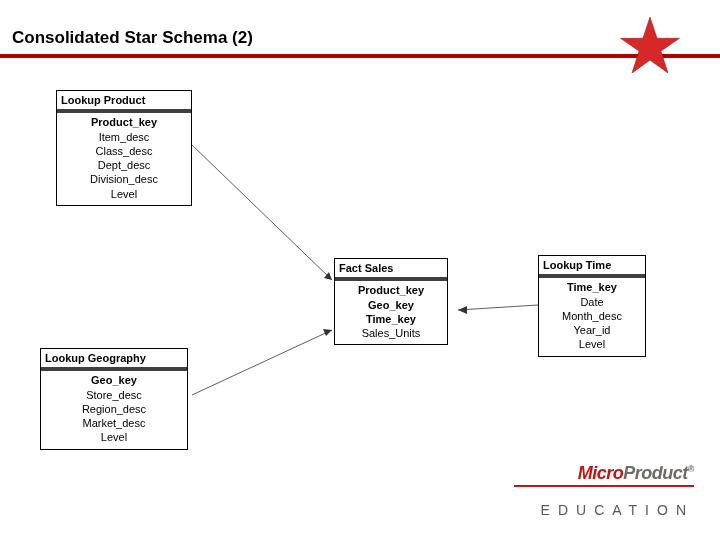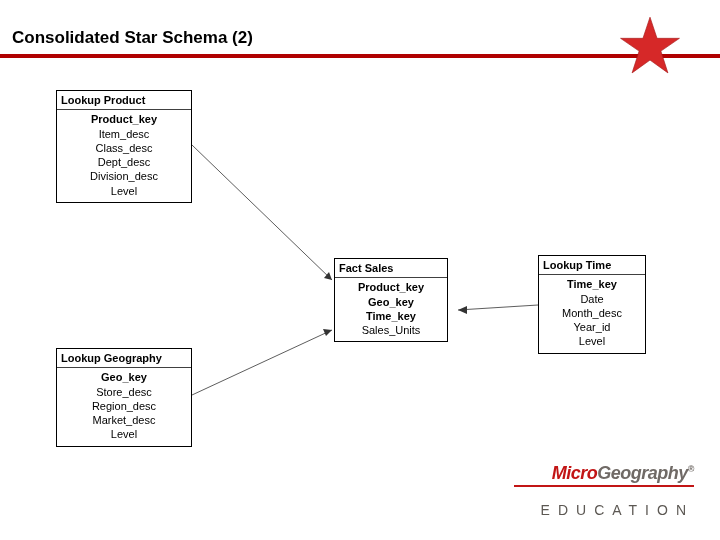--- a/index.html
+++ b/index.html
@@ -39,21 +39,21 @@
   .table-box {
     position: absolute;
     border: 1px solid #000;
     background: #fff;
     font-size: 11px;
     line-height: 1.3;
   }
   .table-box .hdr {
     font-weight: bold;
     padding: 2px 4px;
-    border-bottom: 1px solid #404040;
+    border-bottom: 4px solid #404040;
   }
   .table-box .body {
     padding: 2px 4px 4px 4px;
     text-align: center;
   }
   .table-box .body div { white-space: nowrap; }
   .table-box .body .key { font-weight: bold; }
 
   .connectors { position: absolute; top: 0; left: 0; width: 720px; height: 540px; pointer-events: none; }
   .connectors line { stroke: #333; stroke-width: 0.8; }
@@ -138,30 +138,30 @@
   <div class="hdr">Lookup Time</div>
   <div class="body">
     <div class="key">Time_key</div>
     <div>Date</div>
     <div>Month_desc</div>
     <div>Year_id</div>
     <div>Level</div>
   </div>
 </div>
 
-<div class="table-box" style="left:56px; top:348px; width:136px;">
+<div class="table-box" style="left:40px; top:348px; width:148px;">
   <div class="hdr">Lookup Geography</div>
   <div class="body">
     <div class="key">Geo_key</div>
     <div>Store_desc</div>
     <div>Region_desc</div>
     <div>Market_desc</div>
     <div>Level</div>
   </div>
 </div>
 
 <div class="logo-block">
   <div class="logo-brand">
-    <span>Micro</span><span class="gray">Geography</span><span class="trade">®</span>
+    <span>Micro</span><span class="gray">Product</span><span class="trade">®</span>
   </div>
   <div class="logo-underline"></div>
   <div class="logo-sub">EDUCATION</div>
 </div>
 
 </body></html>

